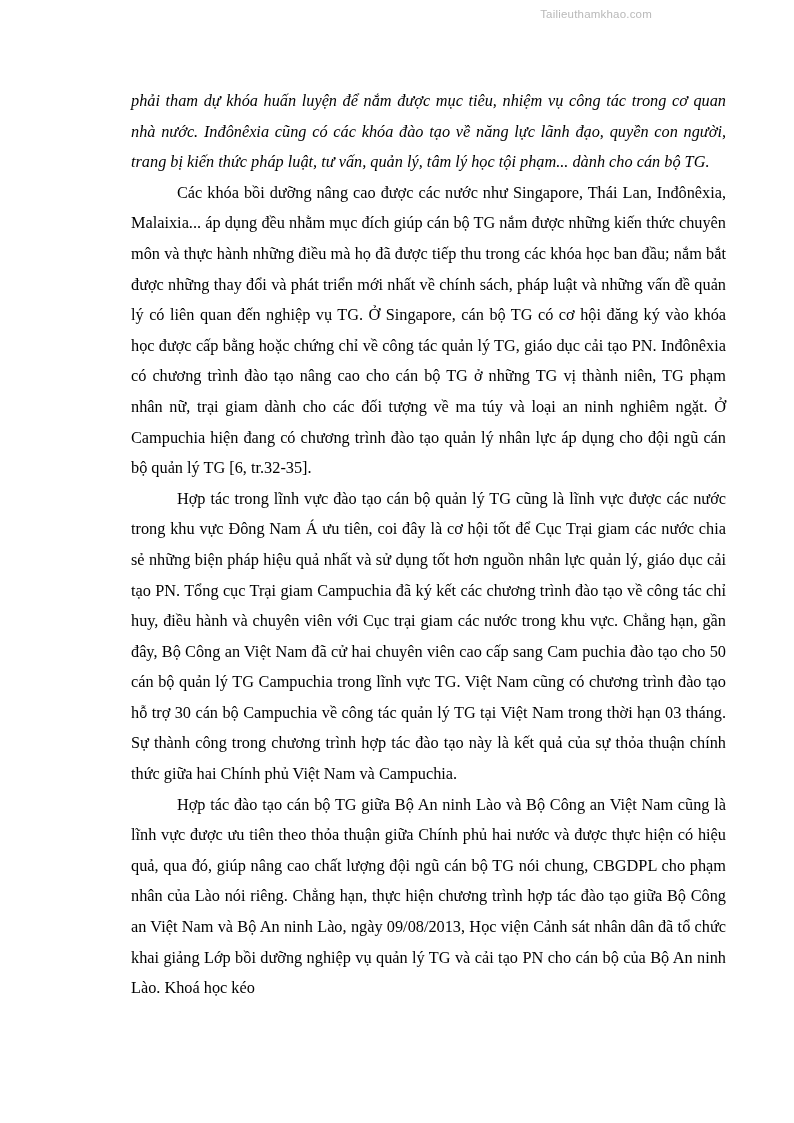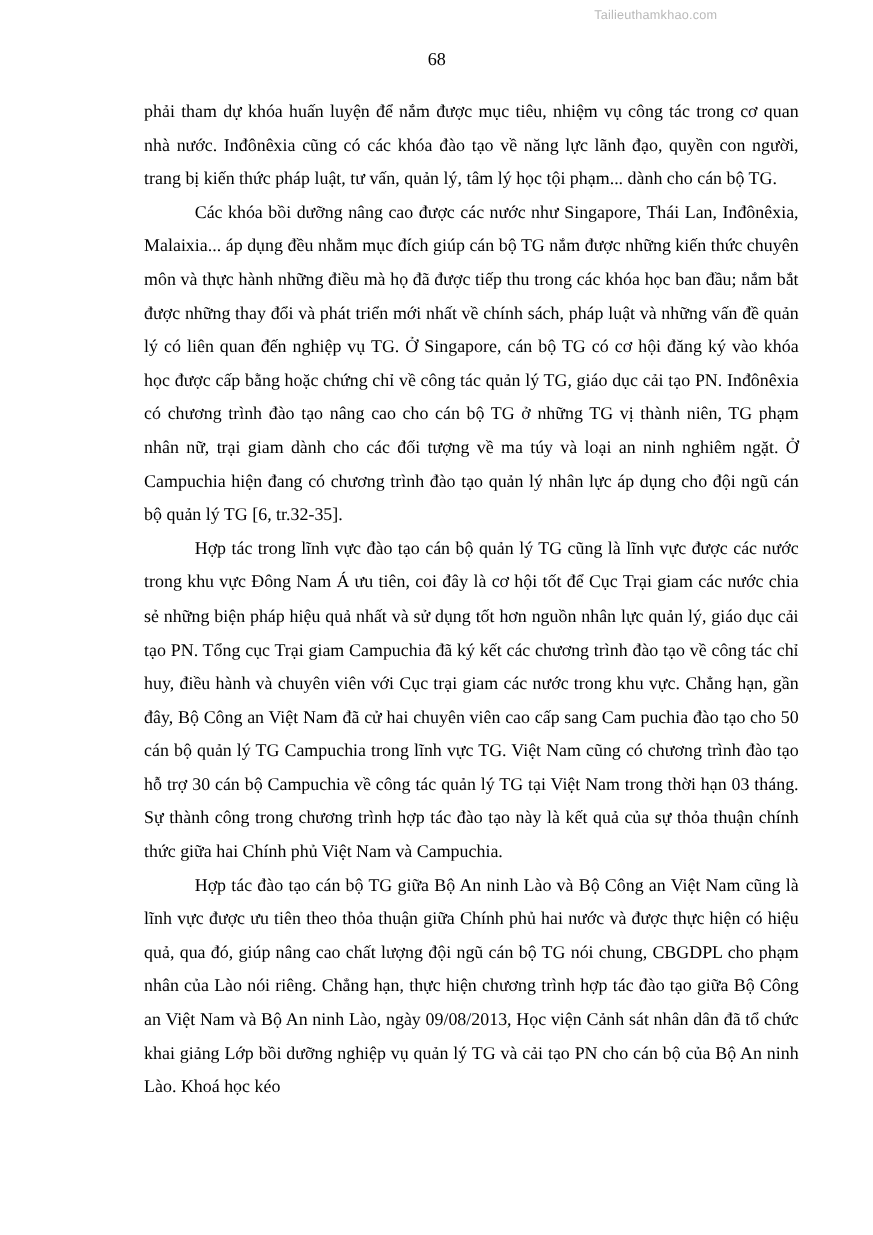--- a/index.html
+++ b/index.html
@@ -52,30 +52,30 @@
     margin: 0;
     text-align: justify;
     text-justify: inter-word;
     font-size: 16.3px;
     line-height: 30.6px;
     text-indent: 46px;
     hyphens: none;
   }
   p.para.noindent {
     text-indent: 0;
+    font-style: italic;
   }
 </style>
 </head>
 <body>
 
 <div class="page">
 
   <div class="watermark">Tailieuthamkhao.com</div>
 
-  <div class="page-number">68</div>
 
   <div class="content">
     <p class="para noindent">phải tham dự khóa huấn luyện để nắm được mục tiêu, nhiệm vụ công tác trong cơ quan nhà nước. Inđônêxia cũng có các khóa đào tạo về năng lực lãnh đạo, quyền con người, trang bị kiến thức pháp luật, tư vấn, quản lý, tâm lý học tội phạm... dành cho cán bộ TG.</p>
     <p class="para">Các khóa bồi dưỡng nâng cao được các nước như Singapore, Thái Lan, Inđônêxia, Malaixia... áp dụng đều nhằm mục đích giúp cán bộ TG nắm được những kiến thức chuyên môn và thực hành những điều mà họ đã được tiếp thu trong các khóa học ban đầu; nắm bắt được những thay đổi và phát triển mới nhất về chính sách, pháp luật và những vấn đề quản lý có liên quan đến nghiệp vụ TG. Ở Singapore, cán bộ TG có cơ hội đăng ký vào khóa học được cấp bằng hoặc chứng chỉ về công tác quản lý TG, giáo dục cải tạo PN. Inđônêxia có chương trình đào tạo nâng cao cho cán bộ TG ở những TG vị thành niên, TG phạm nhân nữ, trại giam dành cho các đối tượng về ma túy và loại an ninh nghiêm ngặt. Ở Campuchia hiện đang có chương trình đào tạo quản lý nhân lực áp dụng cho đội ngũ cán bộ quản lý TG [6, tr.32-35].</p>
     <p class="para">Hợp tác trong lĩnh vực đào tạo cán bộ quản lý TG cũng là lĩnh vực được các nước trong khu vực Đông Nam Á ưu tiên, coi đây là cơ hội tốt để Cục Trại giam các nước chia sẻ những biện pháp hiệu quả nhất và sử dụng tốt hơn nguồn nhân lực quản lý, giáo dục cải tạo PN. Tổng cục Trại giam Campuchia đã ký kết các chương trình đào tạo về công tác chỉ huy, điều hành và chuyên viên với Cục trại giam các nước trong khu vực. Chẳng hạn, gần đây, Bộ Công an Việt Nam đã cử hai chuyên viên cao cấp sang Cam puchia đào tạo cho 50 cán bộ quản lý TG Campuchia trong lĩnh vực TG. Việt Nam cũng có chương trình đào tạo hỗ trợ 30 cán bộ Campuchia về công tác quản lý TG tại Việt Nam trong thời hạn 03 tháng. Sự thành công trong chương trình hợp tác đào tạo này là kết quả của sự thỏa thuận chính thức giữa hai Chính phủ Việt Nam và Campuchia.</p>
     <p class="para">Hợp tác đào tạo cán bộ TG giữa Bộ An ninh Lào và Bộ Công an Việt Nam cũng là lĩnh vực được ưu tiên theo thỏa thuận giữa Chính phủ hai nước và được thực hiện có hiệu quả, qua đó, giúp nâng cao chất lượng đội ngũ cán bộ TG nói chung, CBGDPL cho phạm nhân của Lào nói riêng. Chẳng hạn, thực hiện chương trình hợp tác đào tạo giữa Bộ Công an Việt Nam và Bộ An ninh Lào, ngày 09/08/2013, Học viện Cảnh sát nhân dân đã tổ chức khai giảng Lớp bồi dưỡng nghiệp vụ quản lý TG và cải tạo PN cho cán bộ của Bộ An ninh Lào. Khoá học kéo</p>
   </div>
 
 </div>
 

